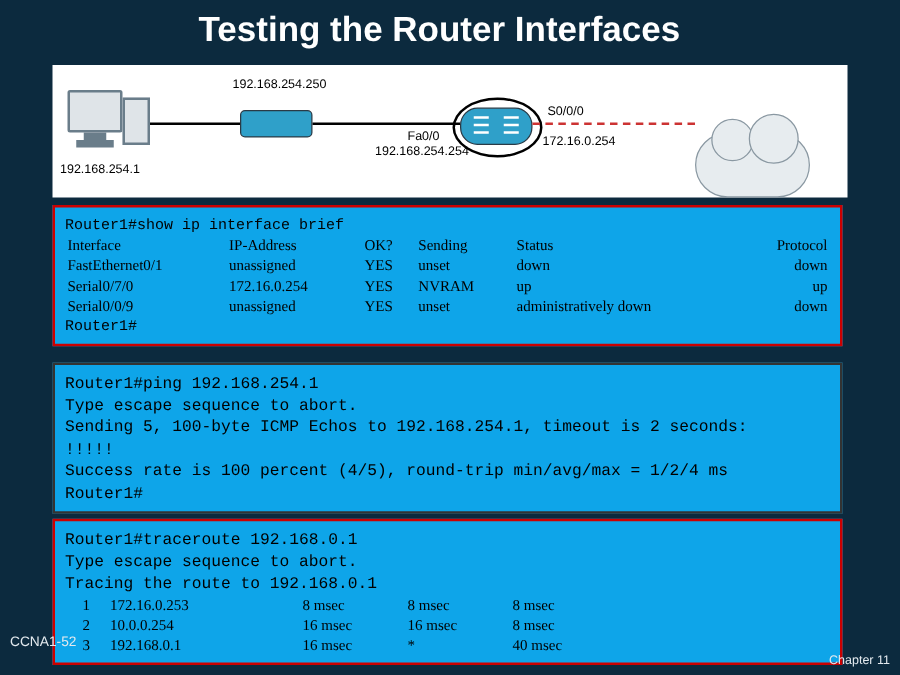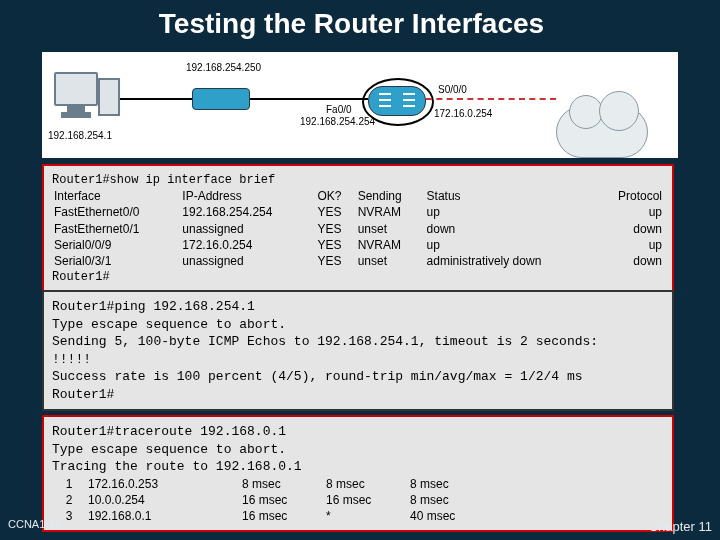--- a/index.html
+++ b/index.html
@@ -17,29 +17,29 @@
   .switch{width:56px;height:20px;background:#2fa0c9;border:1px solid #2a3a46;border-radius:4px}
   .pc-mon{width:40px;height:30px;background:#dfe4e8;border:2px solid #6a7d8a;border-radius:2px}
   .pc-stand{width:18px;height:6px;background:#6a7d8a;margin:0 auto}
   .pc-base{width:30px;height:6px;background:#6a7d8a;margin:0 auto}
   .pc-tower{width:18px;height:34px;background:#dfe4e8;border:2px solid #6a7d8a;position:absolute;left:44px;top:6px}
   .cloud{width:90px;height:50px;background:#e7ecef;border:1px solid #8a98a2;border-radius:30px;position:relative}
   .cloud:before,.cloud:after{content:"";position:absolute;background:#e7ecef;border:1px solid #8a98a2;border-radius:50%}
   .cloud:before{width:32px;height:32px;left:12px;top:-12px}
   .cloud:after{width:38px;height:38px;right:8px;top:-16px}
 
-  .termblock{position:absolute;left:42px;width:632px;background:#e5e5e5;border:2px solid #c00;font-family:"Courier New",monospace;font-size:13px;line-height:1.35;color:#000;padding:6px 8px;box-sizing:border-box}
+  .termblock{position:absolute;left:42px;width:632px;background:#0ea5e9;border:2px solid #c00;font-family:"Courier New",monospace;font-size:13px;line-height:1.35;color:#000;padding:6px 8px;box-sizing:border-box}
   .t2{top:290px;border-color:#333}
   .t1{top:164px;font-size:12px}
   .t3{top:415px}
-  table.tt{border-collapse:collapse;font-family:Liberation Sans, sans-serif;font-size:12px;color:#000;width:100%}
+  table.tt{border-collapse:collapse;font-family:Liberation Serif, serif;font-size:12px;color:#000;width:100%}
   table.tt td{white-space:pre;padding:0 2px;vertical-align:top}
   .mono{white-space:pre}
-  .footer-l{position:absolute;left:8px;bottom:10px;color:#e3e9ee;font-size:11px}
-  .footer-r{position:absolute;right:8px;bottom:6px;color:#e3e9ee;font-size:13px}
+  .footer-l{position:absolute;left:8px;bottom:20px;color:#e3e9ee;font-size:11px}
+  .footer-r{position:absolute;right:8px;bottom:6px;color:#e3e9ee;font-size:10px}
 </style>
 </head>
 <body>
 
 <div class="slide">
   <div class="title">Testing the Router Interfaces</div>
 
   <div class="panel diagram">
 
     <div class="dev" style="left:12px;top:20px">
@@ -75,45 +75,37 @@
       <tbody>
           <tr>
         <td>Interface</td>
         <td>IP-Address</td>
         <td>OK?</td>
         <td>Sending</td>
         <td>Status</td>
         <td style="text-align:right">Protocol</td>
       </tr>
       <tr>
-        <td>FastEthernet0/0</td>
-            <td>192.168.254.254</td>
-            <td>YES</td>
-            <td>NVRAM</td>
-            <td>up</td>
-            <td style="text-align:right">up</td>
-      </tr>
-      <tr>
         <td>FastEthernet0/1</td>
             <td>unassigned</td>
             <td>YES</td>
             <td>unset</td>
             <td>down</td>
             <td style="text-align:right">down</td>
       </tr>
       <tr>
-        <td>Serial0/0/9</td>
+        <td>Serial0/7/0</td>
             <td>172.16.0.254</td>
             <td>YES</td>
             <td>NVRAM</td>
             <td>up</td>
             <td style="text-align:right">up</td>
       </tr>
       <tr>
-        <td>Serial0/3/1</td>
+        <td>Serial0/0/9</td>
             <td>unassigned</td>
             <td>YES</td>
             <td>unset</td>
             <td>administratively down</td>
             <td style="text-align:right">down</td>
       </tr>
     </tbody>
       </table>
     <div class="mono">Router1#</div>
   </div>

